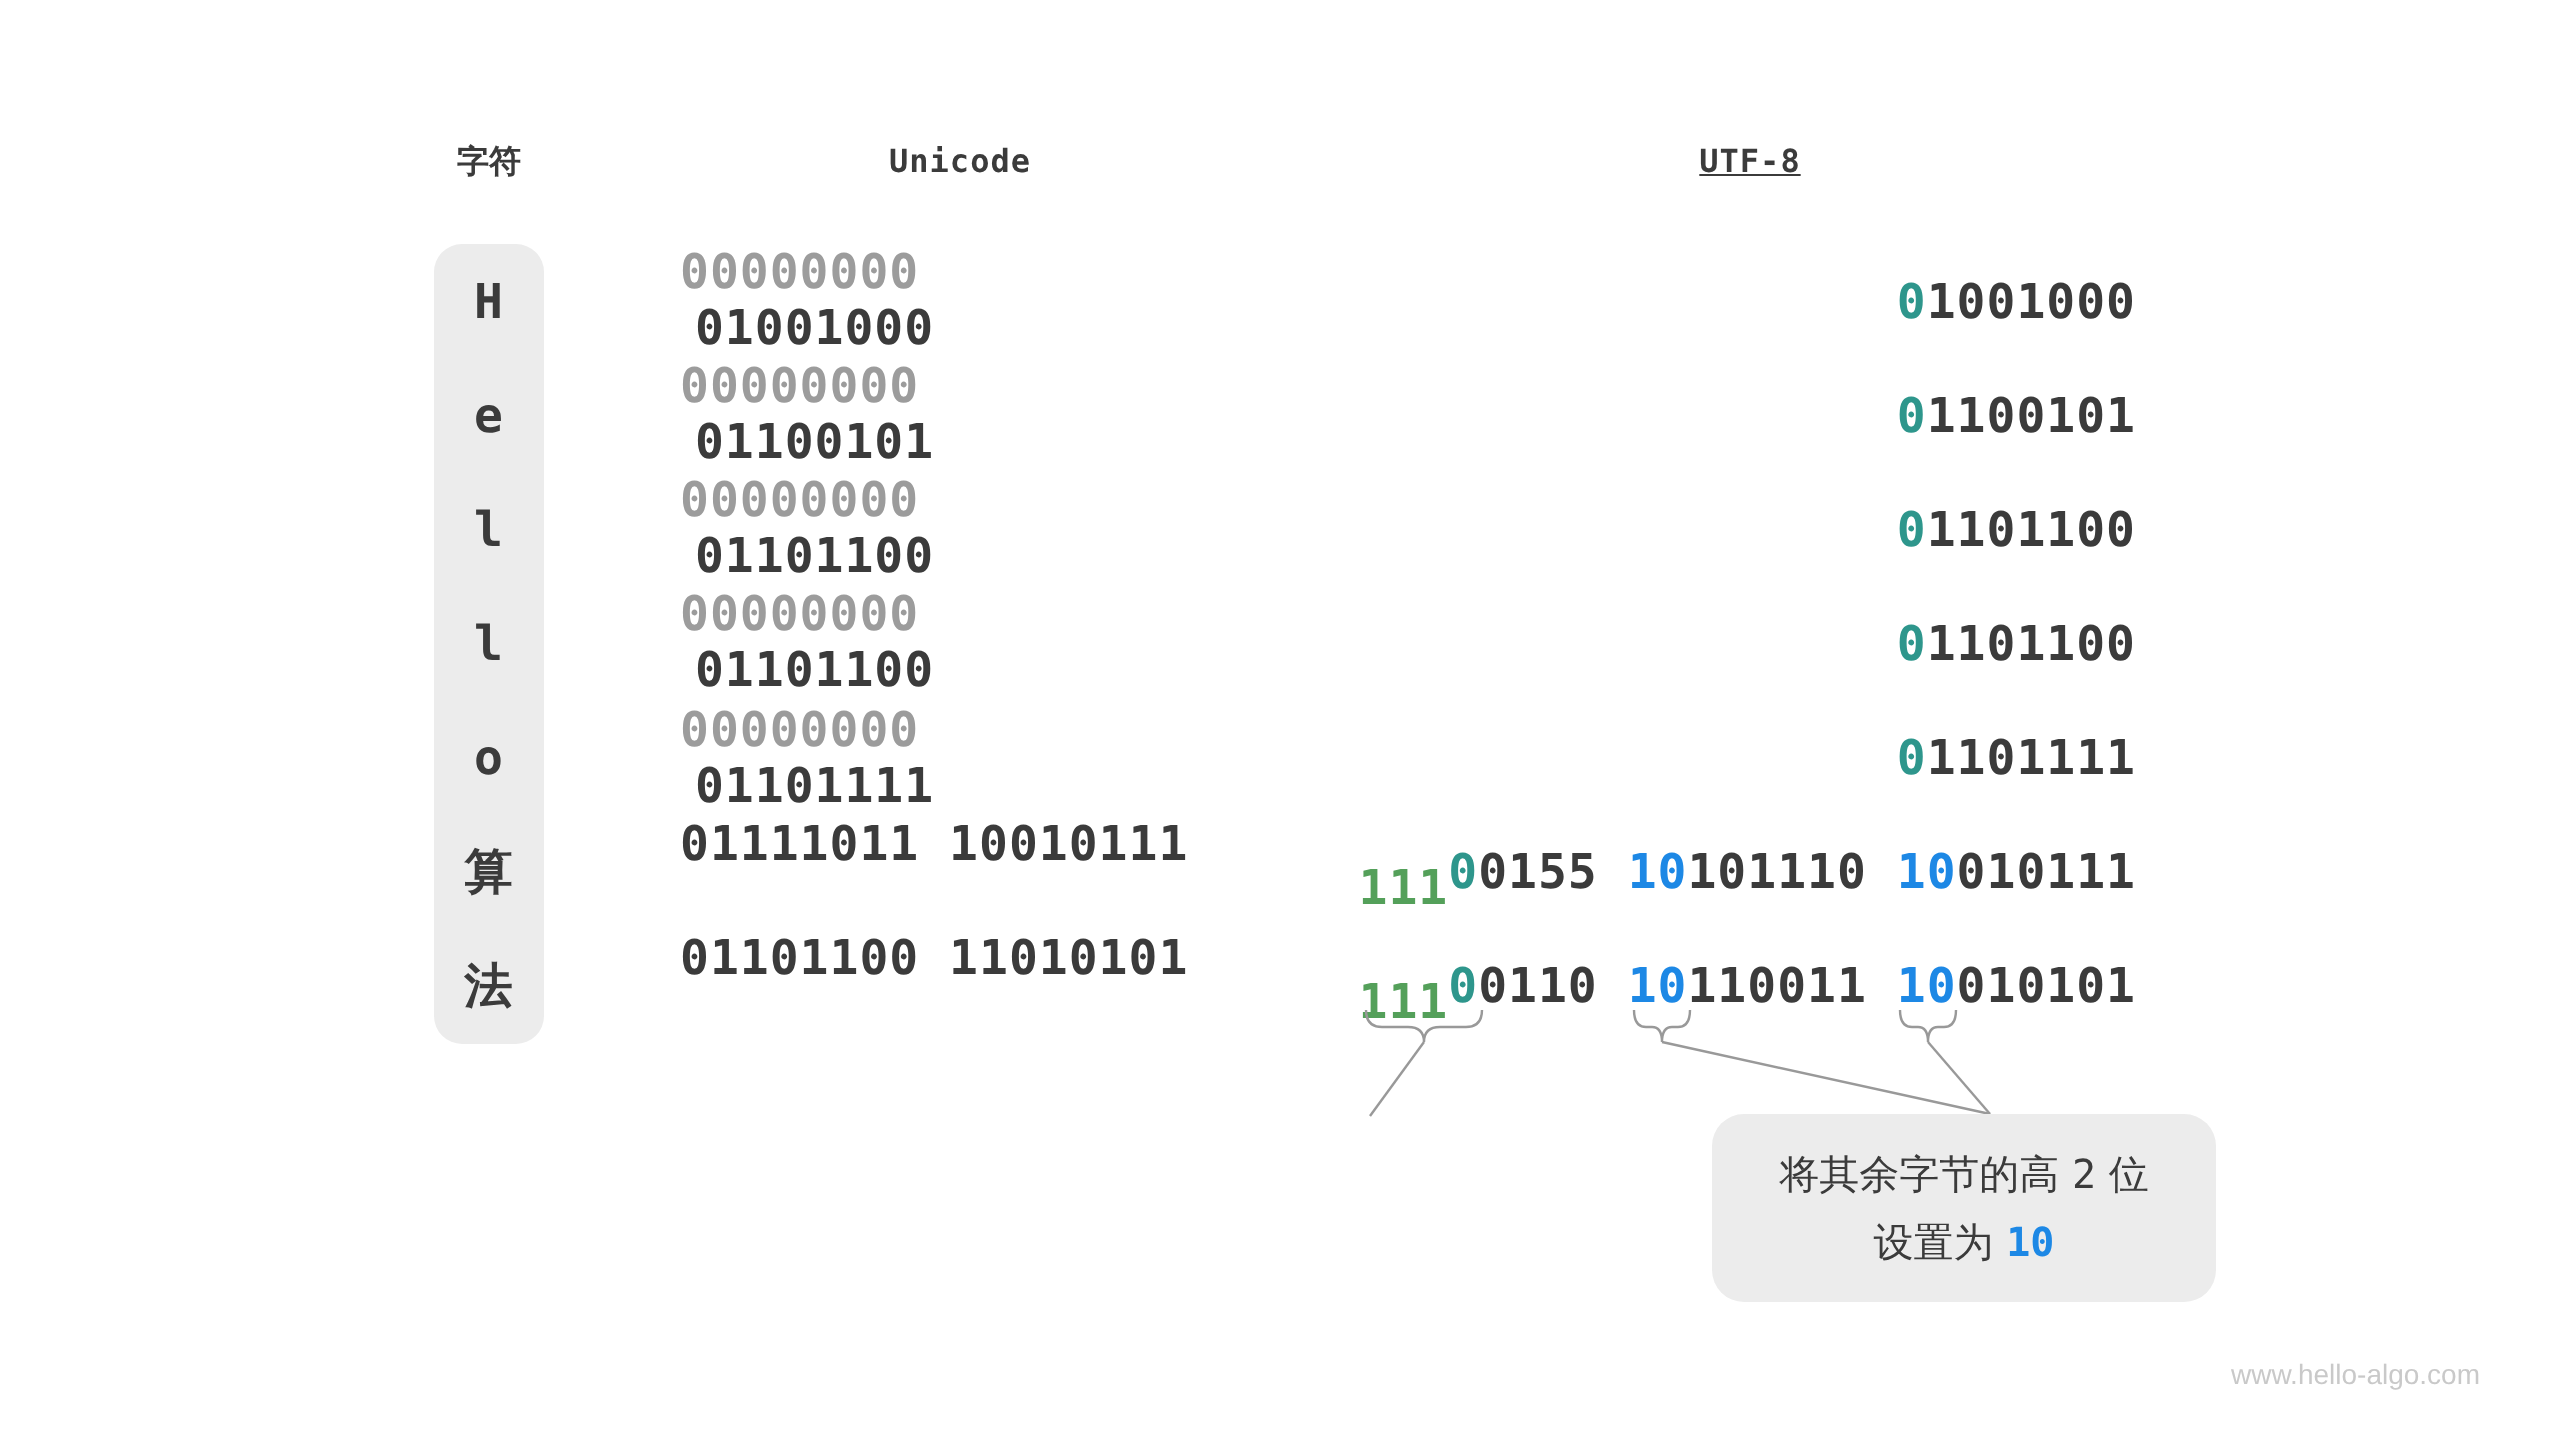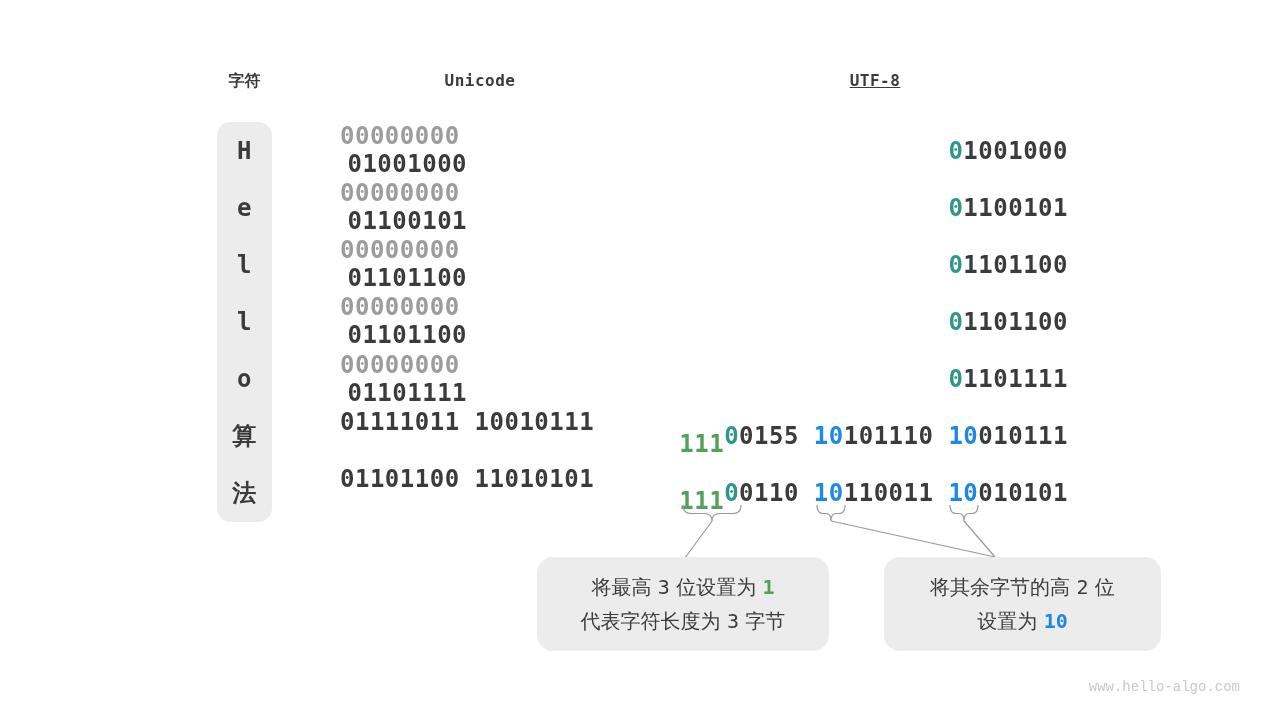--- a/index.html
+++ b/index.html
@@ -37,32 +37,32 @@
 
   
   .connectors{position:absolute;left:0;top:0;width:1280px;height:720px;pointer-events:none;}
   .connectors path{stroke:var(--connector,#999);stroke-width:1.2;fill:none;}
 
   
   .callout{position:absolute;top:557px;height:94px;background:var(--panel-bg,#ececec);
     border-radius:16px;display:flex;flex-direction:column;justify-content:center;
     align-items:center;font-size:20px;line-height:34px;color:var(--dark);}
   .callout.box1{left:537px;width:292px;}
-  .callout.box2{left:856px;width:277px;margin-left:28px;}
+  .callout.box2{left:856px;width:252px;}
   .cline{white-space:pre;text-align:center;}
   .cseg{color:var(--dark);}
   .cseg.num{font-family:"DejaVu Sans Mono","Liberation Mono",monospace;}
   .cseg.green-bold{font-family:"DejaVu Sans Mono","Liberation Mono",monospace;
     font-weight:bold;color:var(--green);}
   .cseg.blue-bold{font-family:"DejaVu Sans Mono","Liberation Mono",monospace;
     font-weight:bold;color:var(--blue);}
 
   
   .watermark{position:absolute;right:40px;top:679px;font-size:14px;
-    font-family:Liberation Mono, monospace;
+    font-family:Liberation Sans, sans-serif;
     color:var(--watermark,#c9c9c9);}
 </style>
 </head>
 <body>
 
 <div class="canvas">
 
   <div class="col-header h-char">字符</div>
   <div class="col-header h-unicode">Unicode</div>
   <div class="col-header h-utf8">UTF-8</div>
@@ -109,23 +109,19 @@
 
   <svg class="connectors" viewBox="0 0 1280 720" xmlns="http://www.w3.org/2000/svg">
     <path d="M683,505 Q683,513.5 691,513.5 L704,513.5 Q712,513.5 712,521 Q712,513.5 720,513.5 L733,513.5 Q741,513.5 741,505"></path>
     <path d="M817,505 Q817,513.5 823,513.5 L826,513.5 Q831,513.5 831,521 Q831,513.5 836,513.5 L839,513.5 Q845,513.5 845,505"></path>
     <path d="M950,505 Q950,513.5 956,513.5 L959,513.5 Q964,513.5 964,521 Q964,513.5 969,513.5 L972,513.5 Q978,513.5 978,505"></path>
     <path d="M712,521 L685,558"></path>
     <path d="M831,521 L995,557"></path>
     <path d="M964,521 L995,557"></path>
   </svg>
 
-  <div class="callout box1" id="callout-0">
-      <div class="cline"><span class="cseg dark">将最高 </span><span class="cseg num">3</span><span class="cseg dark"> 位设置为 </span><span class="cseg green-bold">1</span></div>
-      <div class="cline"><span class="cseg dark">代表字符长度为 </span><span class="cseg num">3</span><span class="cseg dark"> 字节</span></div>
-    </div>
   <div class="callout box2" id="callout-1">
       <div class="cline"><span class="cseg dark">将其余字节的高 </span><span class="cseg num">2</span><span class="cseg dark"> 位</span></div>
       <div class="cline"><span class="cseg dark">设置为 </span><span class="cseg blue-bold">10</span></div>
     </div>
 
   <div class="watermark">www.hello-algo.com</div>
 </div>
 
 </body></html>

